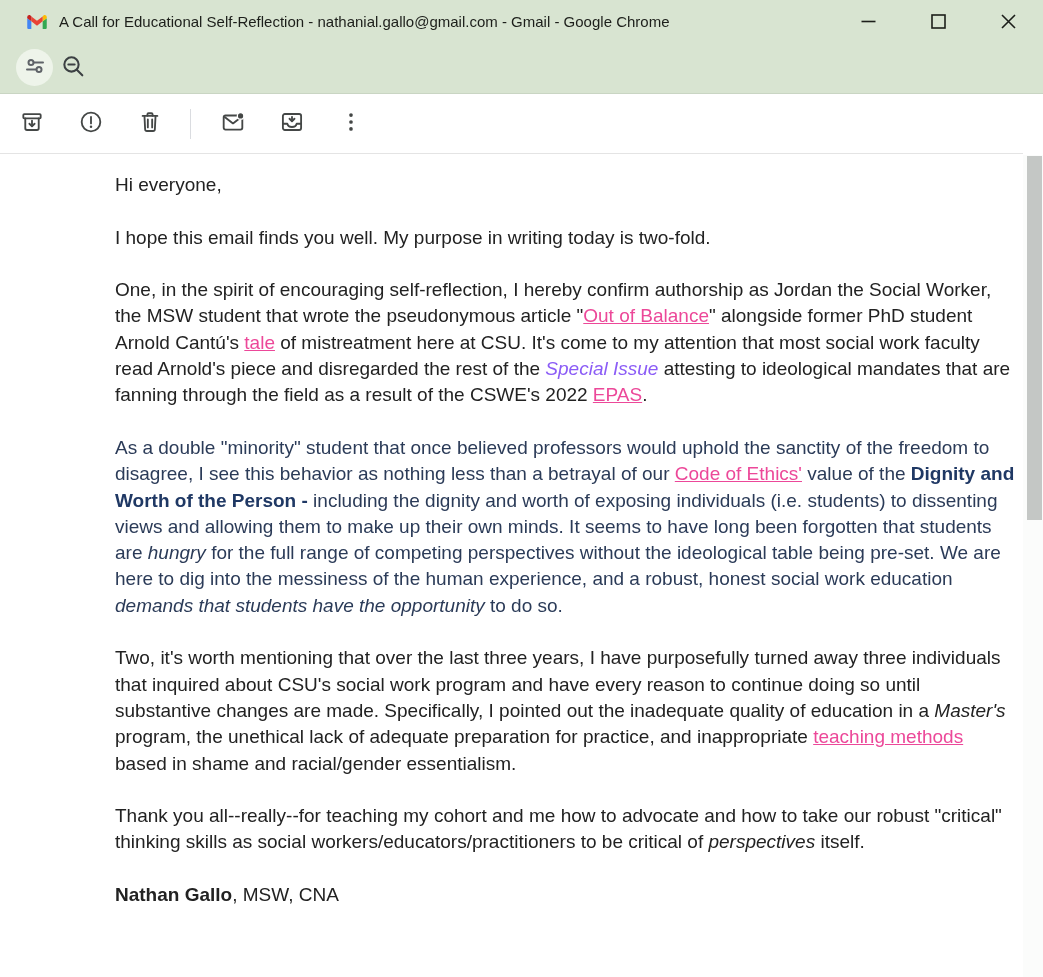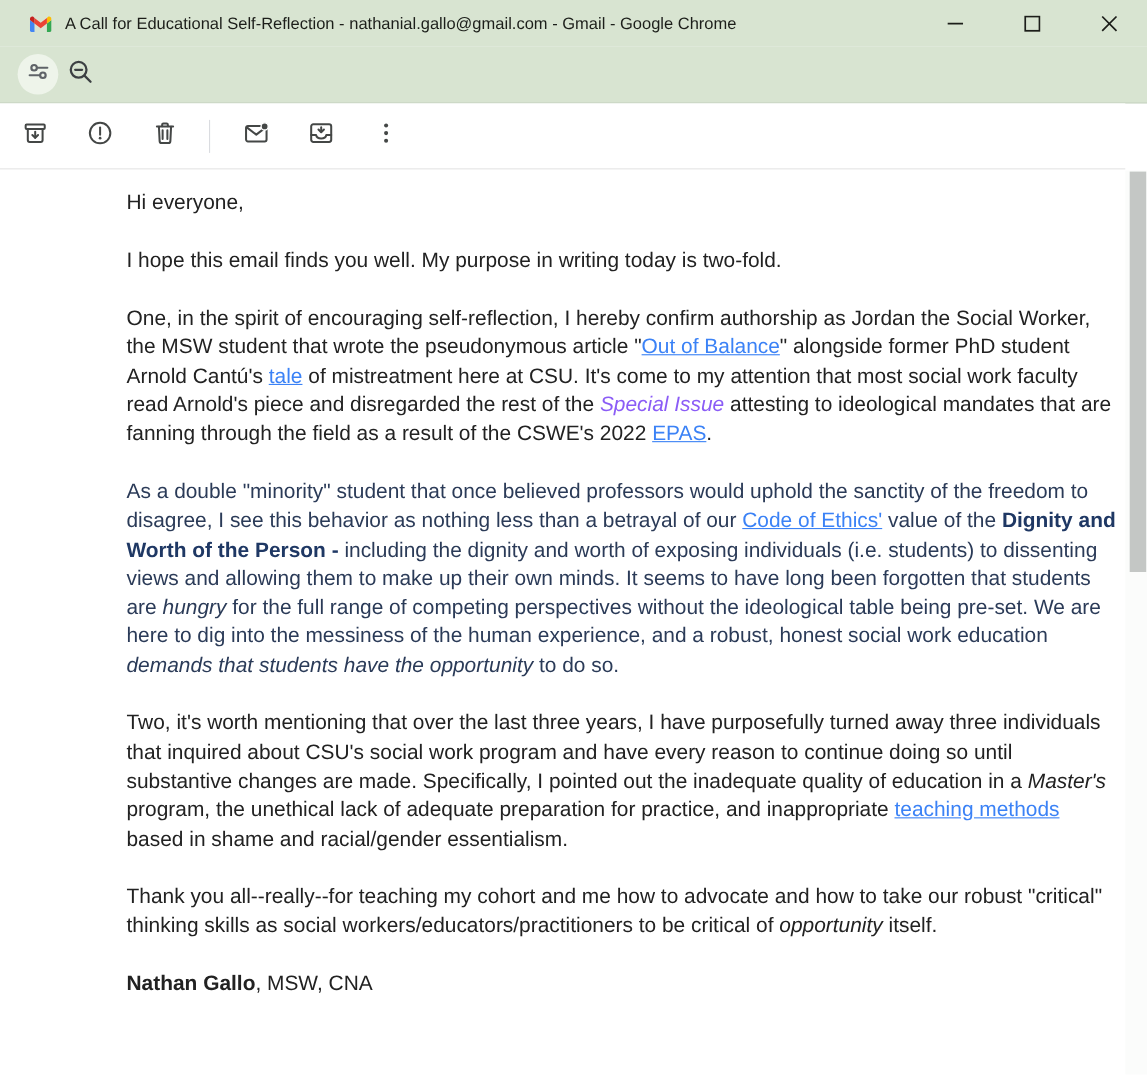--- a/index.html
+++ b/index.html
@@ -51,21 +51,21 @@
   .email-body {
     padding:18px 0 30px 115px; width:1023px;
     font-size:19px; line-height:26.3px; color:#222222;
   }
   .email-body p { margin:0 0 26.3px 0; width:905px; }
   .email-body p:last-child { margin-bottom:0; }
   p.tone-navy { color:#2b3b58; }
   .r-b { font-weight:bold; }
   p.tone-navy .r-b { color:#1f3864; }
   .r-i { font-style:italic; }
-  .r-l { color:#3b82f6; text-decoration:underline; cursor:pointer; }
+  .r-l { color:#ec4899; text-decoration:underline; cursor:pointer; }
   .r-il { color:#8b5cf6; font-style:italic; cursor:pointer; }
   
   .scrollbar {
     position:absolute; top:155px; right:0; width:20px; height:822px; background:#fbfcfb;
   }
   .scroll-thumb {
     position:absolute; top:1px; left:4px; width:15px; height:364px; background:#c4c7c5;
   }
 </style>
 </head>
@@ -183,19 +183,19 @@
     </span>
   </div>
 </div>
 
 <div class="email-body" id="email-body">
     <p class="tone-default"><span>Hi everyone,</span></p>
     <p class="tone-default"><span>I hope this email finds you well. My purpose in writing today is two-fold.</span></p>
     <p class="tone-default"><span>One, in the spirit of encouraging self-reflection, I hereby confirm authorship as Jordan the Social Worker, the MSW student that wrote the pseudonymous article "</span><a class="r-l">Out of Balance</a><span>" alongside former PhD student Arnold Cantú's </span><a class="r-l">tale</a><span> of mistreatment here at CSU. It's come to my attention that most social work faculty read Arnold's piece and disregarded the rest of the </span><a class="r-il">Special Issue</a><span> attesting to ideological mandates that are fanning through the field as a result of the CSWE's 2022 </span><a class="r-l">EPAS</a><span>.</span></p>
     <p class="tone-navy"><span>As a double "minority" student that once believed professors would uphold the sanctity of the freedom to disagree, I see this behavior as nothing less than a betrayal of our </span><a class="r-l">Code of Ethics'</a><span> value of the </span><span class="r-b">Dignity and Worth of the Person - </span><span>including the dignity and worth of exposing individuals (i.e. students) to dissenting views and allowing them to make up their own minds. It seems to have long been forgotten that students are </span><span class="r-i">hungry</span><span> for the full range of competing perspectives without the ideological table being pre-set. We are here to dig into the messiness of the human experience, and a robust, honest social work education </span><span class="r-i">demands that students have the opportunity</span><span> to do so.</span></p>
     <p class="tone-default"><span>Two, it's worth mentioning that over the last three years, I have purposefully turned away three individuals that inquired about CSU's social work program and have every reason to continue doing so until substantive changes are made. Specifically, I pointed out the inadequate quality of education in a </span><span class="r-i">Master's</span><span> program, the unethical lack of adequate preparation for practice, and inappropriate </span><a class="r-l">teaching methods</a><span> based in shame and racial/gender essentialism.</span></p>
-    <p class="tone-default"><span>Thank you all--really--for teaching my cohort and me how to advocate and how to take our robust "critical" thinking skills as social workers/educators/practitioners to be critical of </span><span class="r-i">opportunity</span><span> itself.</span></p>
+    <p class="tone-default"><span>Thank you all--really--for teaching my cohort and me how to advocate and how to take our robust "critical" thinking skills as social workers/educators/practitioners to be critical of </span><span class="r-i">perspectives</span><span> itself.</span></p>
     <p class="tone-default"><span class="r-b">Nathan Gallo</span><span>, MSW, CNA</span></p>
   </div>
 
 <div class="scrollbar">
   <div class="scroll-thumb"></div>
 </div>
 
 </body></html>

